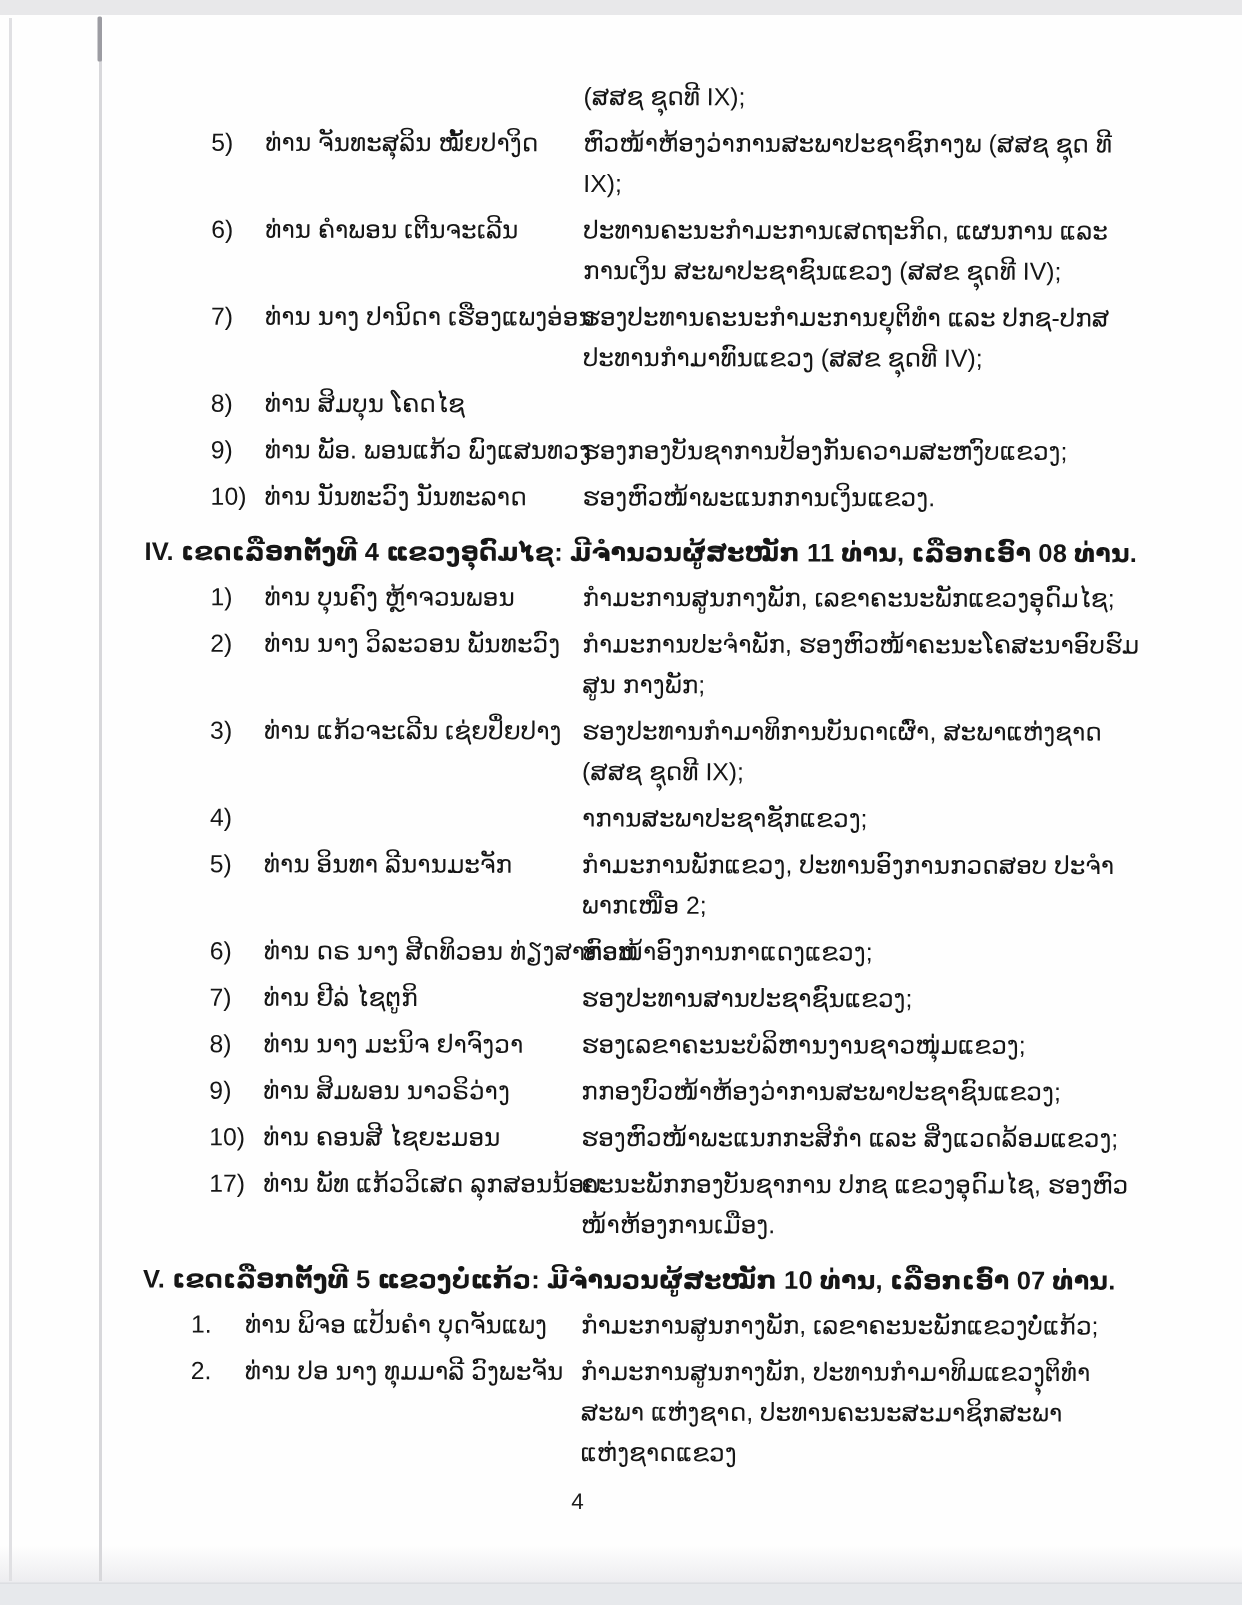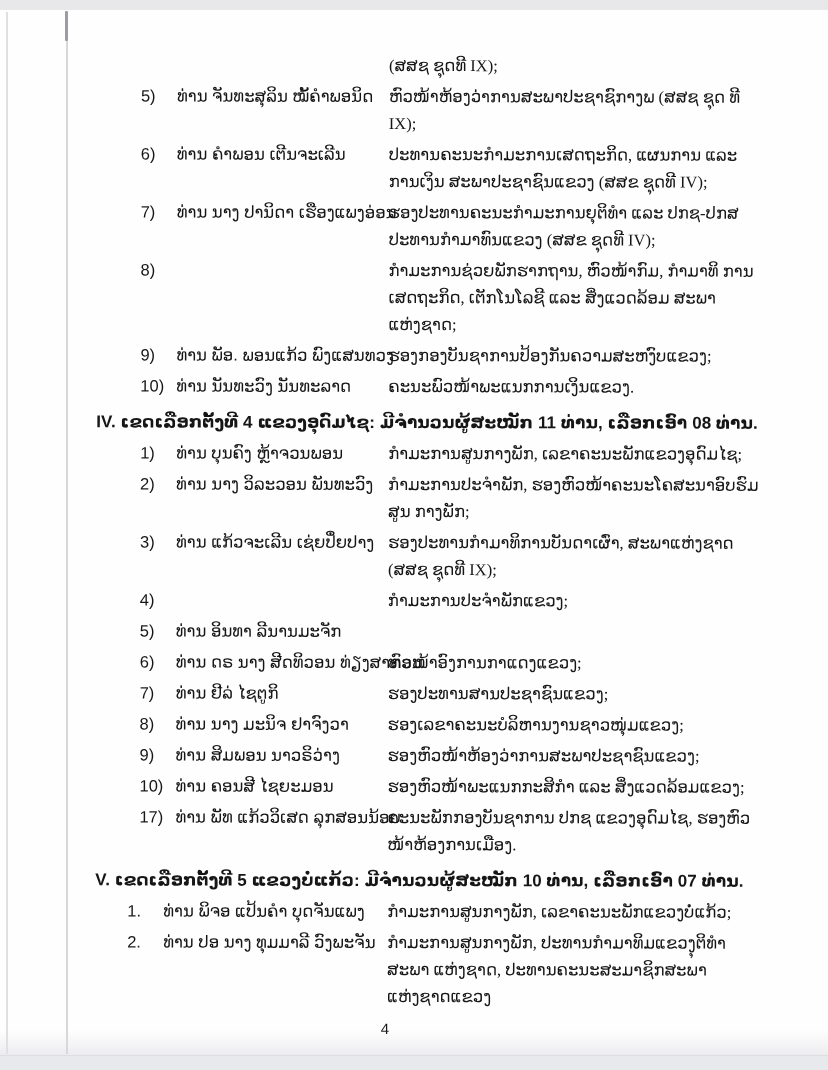--- a/index.html
+++ b/index.html
@@ -61,21 +61,20 @@
   .left-cell{
     width:248px;flex:0 0 248px;
     display:flex;
   }
   .section.v-style .left-cell{width:260px;flex:0 0 260px;}
   .num{flex:0 0 auto;min-width:30px;white-space:nowrap;}
   .name{padding-left:6px;white-space:nowrap;}
   .pos{
     width:372px;flex:0 0 372px;
     text-align:left;
-    font-family:Liberation Serif, serif;
   }
   .footer{
     width:828px;text-align:center;
     padding-right:56px;box-sizing:border-box;
     font-size:15px;color:#1a1a1a;
     margin-top:10px;
   }
 </style>
 </head>
 <body>
@@ -94,57 +93,57 @@
         <div class="item">
           <div class="left-cell">
             <span class="num"></span>
             <span class="name"></span>
           </div>
           <div class="pos">(ສສຊ ຊຸດທີ IX);</div>
         </div>
         <div class="item">
           <div class="left-cell">
             <span class="num">5)</span>
-            <span class="name">ທ່ານ ຈັນທະສຸລິນ ໝັ້ຄຳພອນິດ</span>
+            <span class="name">ທ່ານ ຈັນທະສຸລິນ ໝັ້ຍປາງິດ</span>
           </div>
           <div class="pos">ຫົວໜ້າຫ້ອງວ່າການສະພາປະຊາຊົກາງພ (ສສຊ ຊຸດ ທີ IX);</div>
         </div>
         <div class="item">
           <div class="left-cell">
             <span class="num">6)</span>
             <span class="name">ທ່ານ ຄຳພອນ ເຕີນຈະເລີນ</span>
           </div>
           <div class="pos">ປະທານຄະນະກຳມະການເສດຖະກິດ, ແຜນການ ແລະ ການເງິນ ສະພາປະຊາຊົນແຂວງ (ສສຂ ຊຸດທີ IV);</div>
         </div>
         <div class="item">
           <div class="left-cell">
             <span class="num">7)</span>
             <span class="name">ທ່ານ ນາງ ປານິດາ ເຮືອງແພງອ່ອນ</span>
           </div>
           <div class="pos">ຮອງປະທານຄະນະກຳມະການຍຸຕິທຳ ແລະ ປກຊ-ປກສ ປະທານກຳມາທົນແຂວງ (ສສຂ ຊຸດທີ IV);</div>
         </div>
         <div class="item">
           <div class="left-cell">
             <span class="num">8)</span>
-          </div>
-          <div class="pos">ກຳມະການຊ່ວຍພັກຮາກຖານ, ຫົວໜ້າກົມ, ກຳມາທິ ການເສດຖະກິດ, ເຕັກໂນໂລຊີ ແລະ ສິ່ງແວດລ້ອມ ສະພາ ແຫ່ງຊາດ;</div>
+            <span class="name">ທ່ານ ສິມບຸນ ໂຄດໄຊ</span>
+          </div>
         </div>
         <div class="item">
           <div class="left-cell">
             <span class="num">9)</span>
             <span class="name">ທ່ານ ພັອ. ພອນແກ້ວ ພົງແສນທວງ</span>
           </div>
           <div class="pos">ຮອງກອງບັນຊາການປ້ອງກັນຄວາມສະຫງົບແຂວງ;</div>
         </div>
         <div class="item">
           <div class="left-cell">
             <span class="num">10)</span>
             <span class="name">ທ່ານ ນັນທະວົງ ນັນທະລາດ</span>
           </div>
-          <div class="pos">ຄະນະພົວໜ້າພະແນກການເງິນແຂວງ.</div>
+          <div class="pos">ຮອງຫົວໜ້າພະແນກການເງິນແຂວງ.</div>
         </div>
       </div>
       <div class="section">
         <div class="heading">IV. ເຂດເລືອກຕັ້ງທີ 4 ແຂວງອຸດົມໄຊ: ມີຈຳນວນຜູ້ສະໝັກ 11 ທ່ານ, ເລືອກເອົາ 08 ທ່ານ.</div>
         <div class="item">
           <div class="left-cell">
             <span class="num">1)</span>
             <span class="name">ທ່ານ ບຸນຄົງ ຫຼ້າຈວນພອນ</span>
           </div>
           <div class="pos">ກຳມະການສູນກາງພັກ, ເລຂາຄະນະພັກແຂວງອຸດົມໄຊ;</div>
@@ -160,27 +159,28 @@
           <div class="left-cell">
             <span class="num">3)</span>
             <span class="name">ທ່ານ ແກ້ວຈະເລີນ ເຊ່ຍປຶ່ຍປາງ</span>
           </div>
           <div class="pos">ຮອງປະທານກຳມາທິການບັນດາເຜົ່າ, ສະພາແຫ່ງຊາດ (ສສຊ ຊຸດທີ IX);</div>
         </div>
         <div class="item">
           <div class="left-cell">
             <span class="num">4)</span>
           </div>
-          <div class="pos">ກຳມະການປະຈຳພັກແຂວງ;</div>
+          <div class="pos">າການສະພາປະຊາຊັກແຂວງ;</div>
         </div>
         <div class="item">
           <div class="left-cell">
             <span class="num">5)</span>
             <span class="name">ທ່ານ ອິນທາ ລີນານມະຈັກ</span>
           </div>
+          <div class="pos">ກຳມະການພັກແຂວງ, ປະທານອົງການກວດສອບ ປະຈຳພາກເໜືອ 2;</div>
         </div>
         <div class="item">
           <div class="left-cell">
             <span class="num">6)</span>
             <span class="name">ທ່ານ ດຣ ນາງ ສີດທິວອນ ທ່ຽງສາຄອນ</span>
           </div>
           <div class="pos">ຫົວໜ້າອົງການກາແດງແຂວງ;</div>
         </div>
         <div class="item">
           <div class="left-cell">
@@ -194,21 +194,21 @@
             <span class="num">8)</span>
             <span class="name">ທ່ານ ນາງ ມະນິຈ ຢາຈົງວາ</span>
           </div>
           <div class="pos">ຮອງເລຂາຄະນະບໍລິຫານງານຊາວໜຸ່ມແຂວງ;</div>
         </div>
         <div class="item">
           <div class="left-cell">
             <span class="num">9)</span>
             <span class="name">ທ່ານ ສິມພອນ ນາວຣິວ່າງ</span>
           </div>
-          <div class="pos">ຮອງຫົວໜ້າຫ້ອງວ່າການສະພາປະຊາຊົນແຂວງ;</div>
+          <div class="pos">ກກອງບົວໜ້າຫ້ອງວ່າການສະພາປະຊາຊົນແຂວງ;</div>
         </div>
         <div class="item">
           <div class="left-cell">
             <span class="num">10)</span>
             <span class="name">ທ່ານ ຄອນສີ ໄຊຍະມອນ</span>
           </div>
           <div class="pos">ຮອງຫົວໜ້າພະແນກກະສິກຳ ແລະ ສິ່ງແວດລ້ອມແຂວງ;</div>
         </div>
         <div class="item">
           <div class="left-cell">

